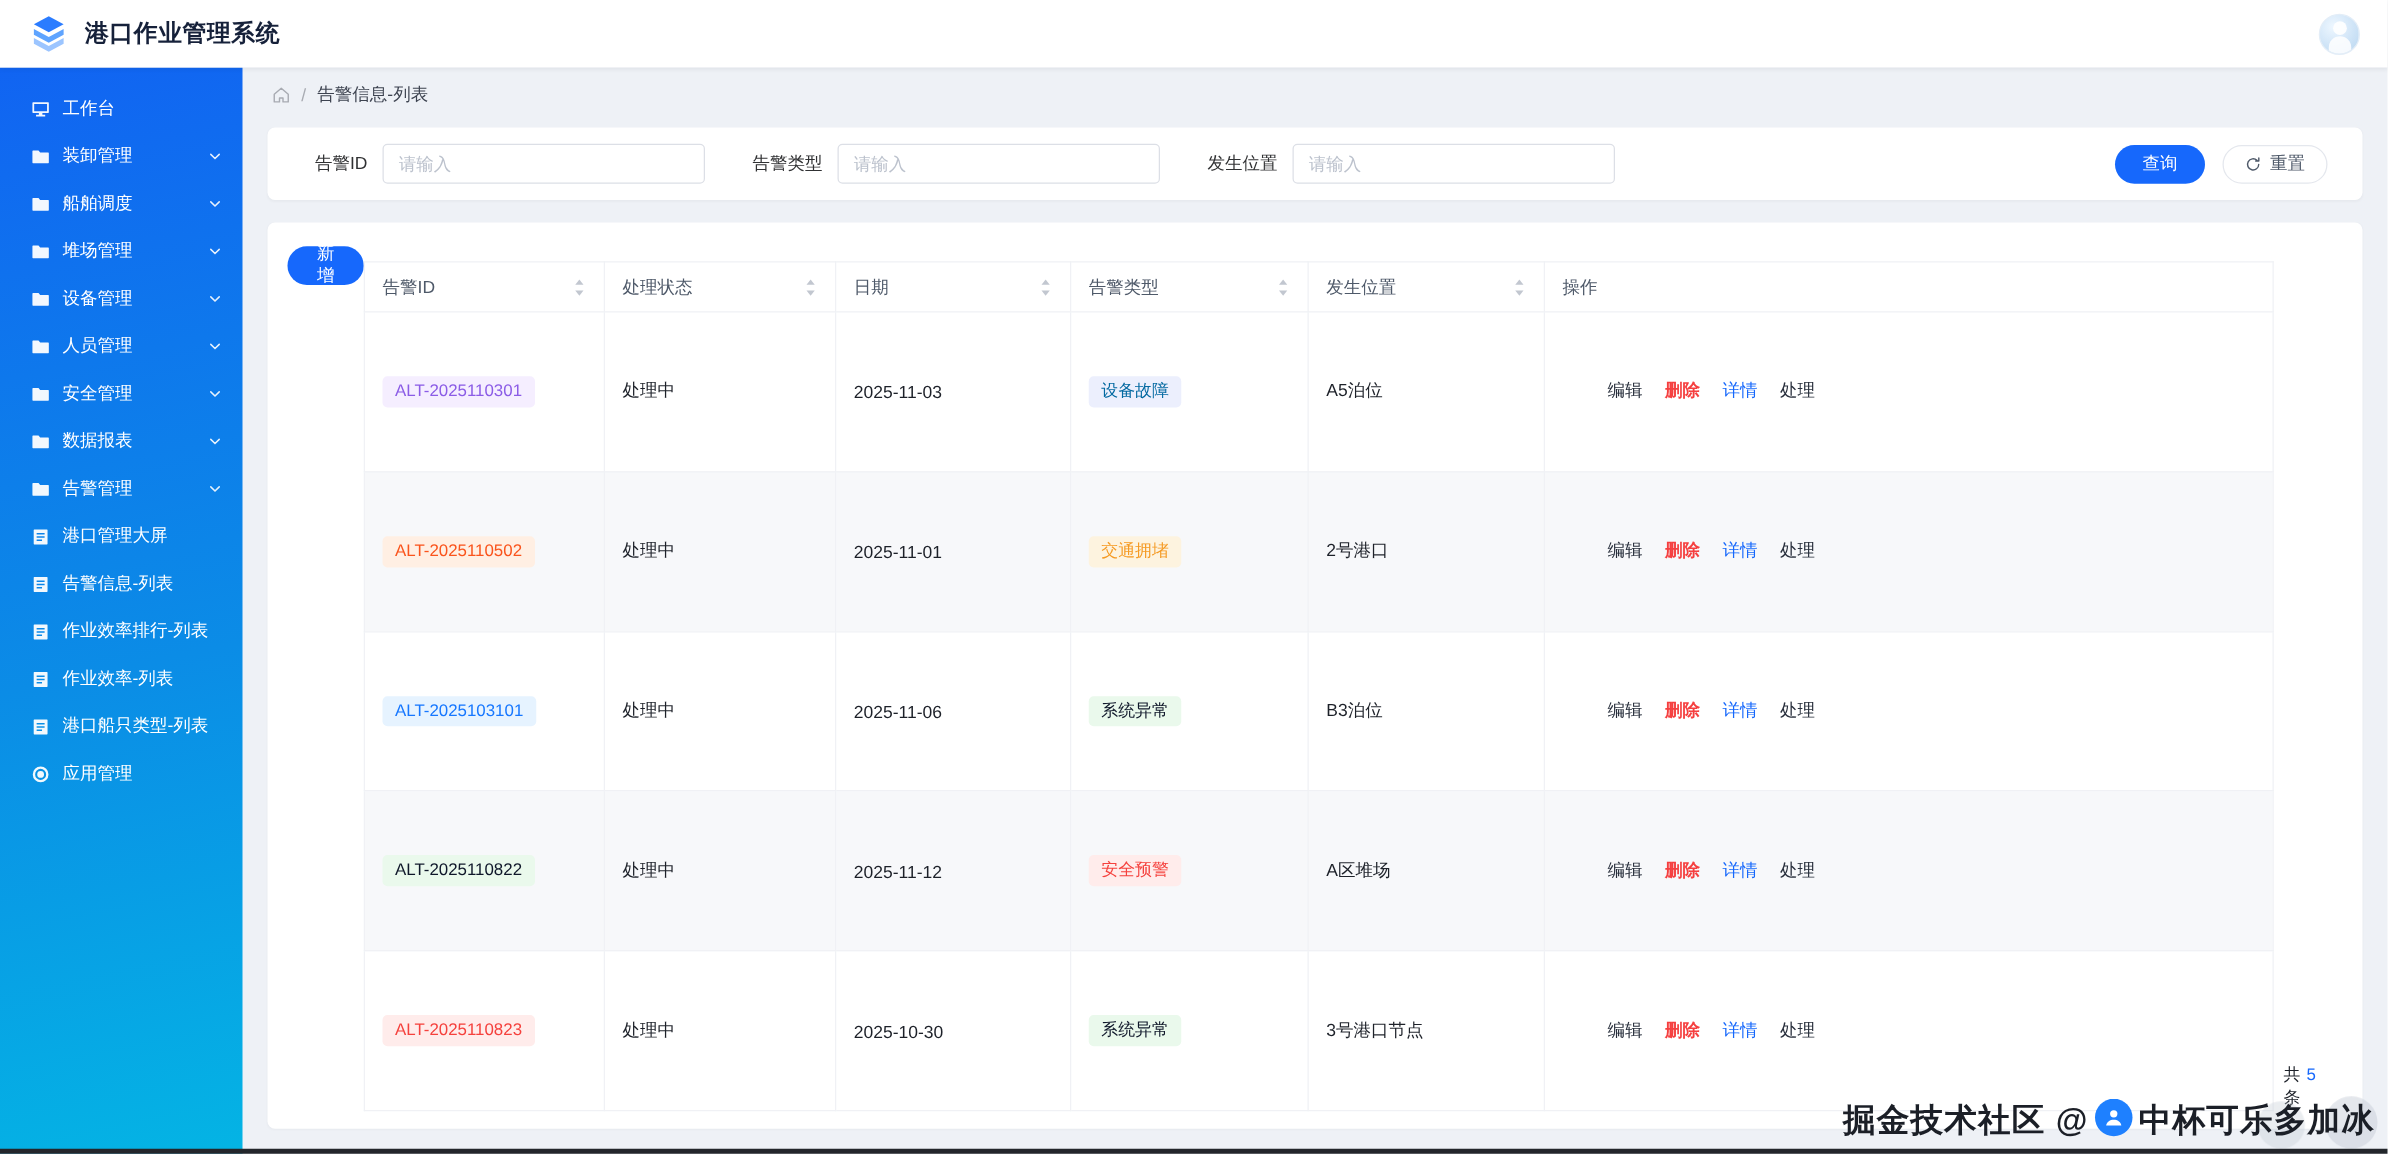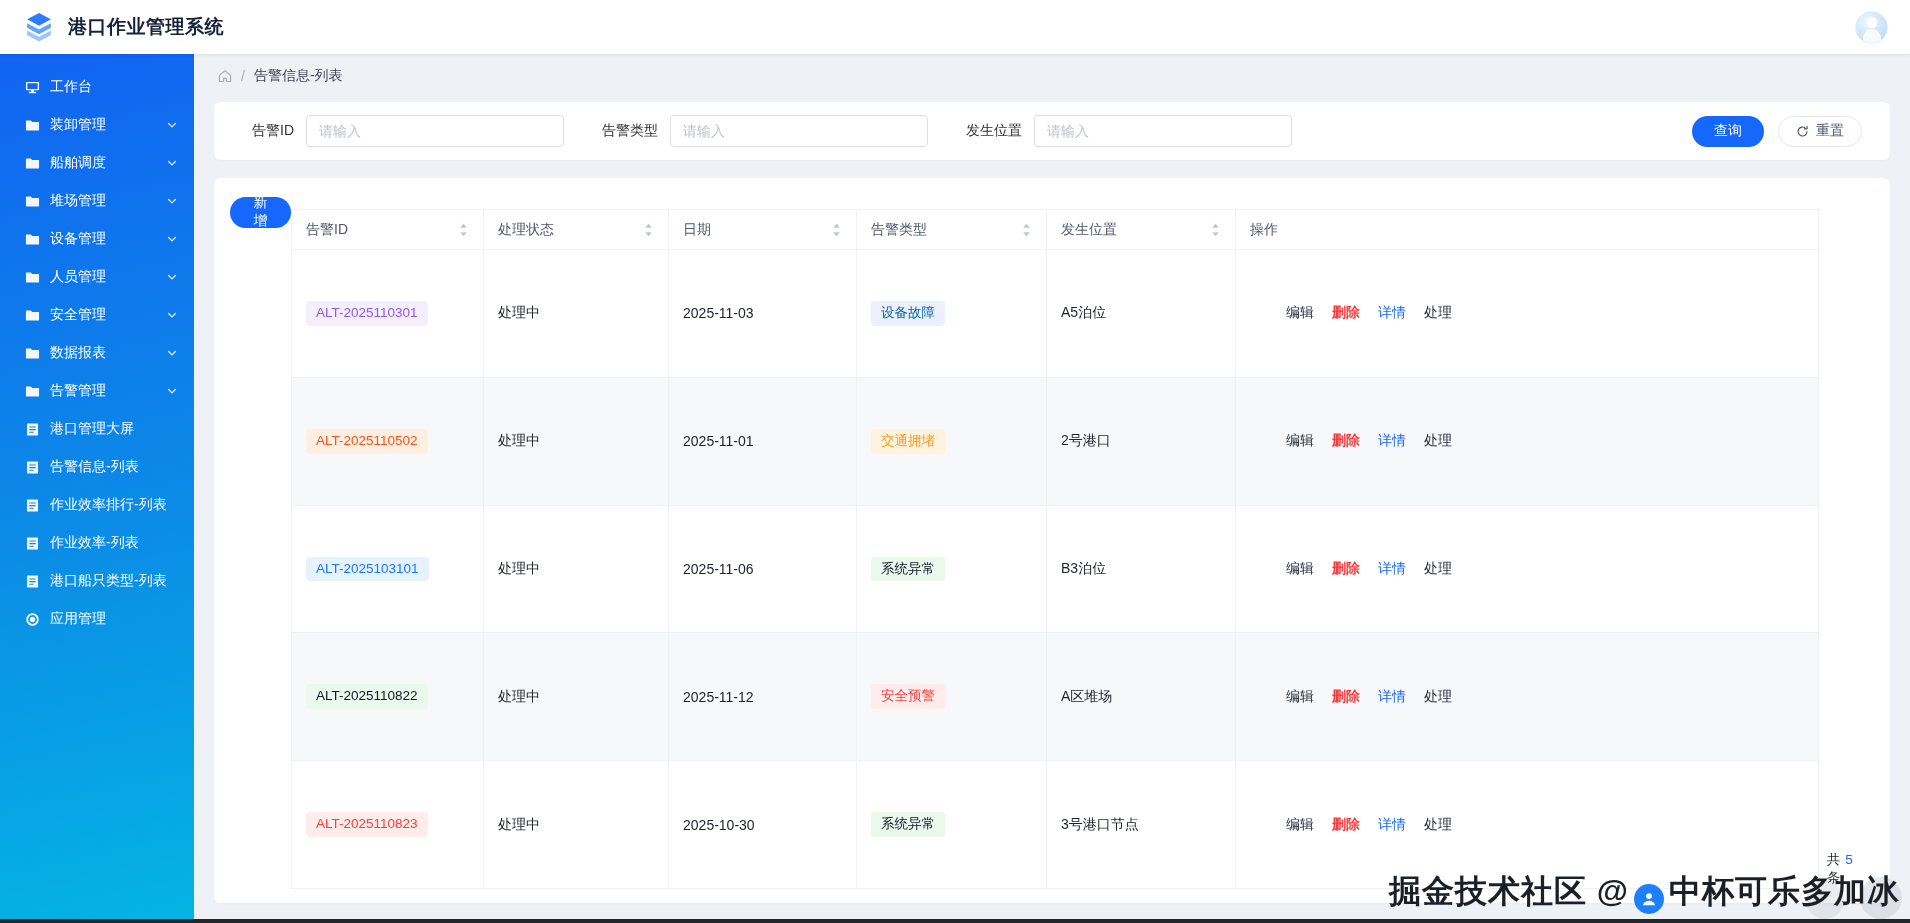--- a/index.html
+++ b/index.html
@@ -97,22 +97,22 @@
   .tone-orange     { color:#f59a23; background:#fdf3df; }
   .op { margin-right:18px; cursor:pointer; text-decoration:none; }
   .op-edit   { color:#272e3b;margin-left:36px; }
   .op-delete { color:#f53f3f; font-weight:700; }
   .op-detail { color:#1668fc; }
   .op-handle { color:#272e3b;text-align:center; }
   .table-footer { margin-top:auto; padding:12px 8px 2px; color:#1d2129; font-size:13.5px; }
   .table-footer .count { color:#1668fc; margin:0 5px; }
   
   .watermark {
-    position:fixed; right:10px; bottom:9px; display:flex; align-items:flex-end; gap:4px;
-    font-size:32px; font-weight:600; color:#1b1f27; letter-spacing:1px; z-index:6; pointer-events:none;
+    position:fixed; right:10px; bottom:9px; display:flex; align-items:flex-start; gap:4px;
+    font-size:26px; font-weight:600; color:#1b1f27; letter-spacing:1px; z-index:6; pointer-events:none;
   }
   .wm-avatar {
     width:30px; height:30px; border-radius:50%; background:#1e80ff;
     display:flex; align-items:center; justify-content:center; margin:0 1px; flex-shrink:0;
   }
   .wm-ring {
     position:fixed; bottom:4px; border-radius:50%; background:rgba(196,202,212,.35); z-index:5; pointer-events:none;
   }
   .wm-ring.r1 { right:66px; width:38px; height:38px; }
   .wm-ring.r2 { right:8px;  width:42px; height:42px; background:rgba(196,202,212,.45); }

